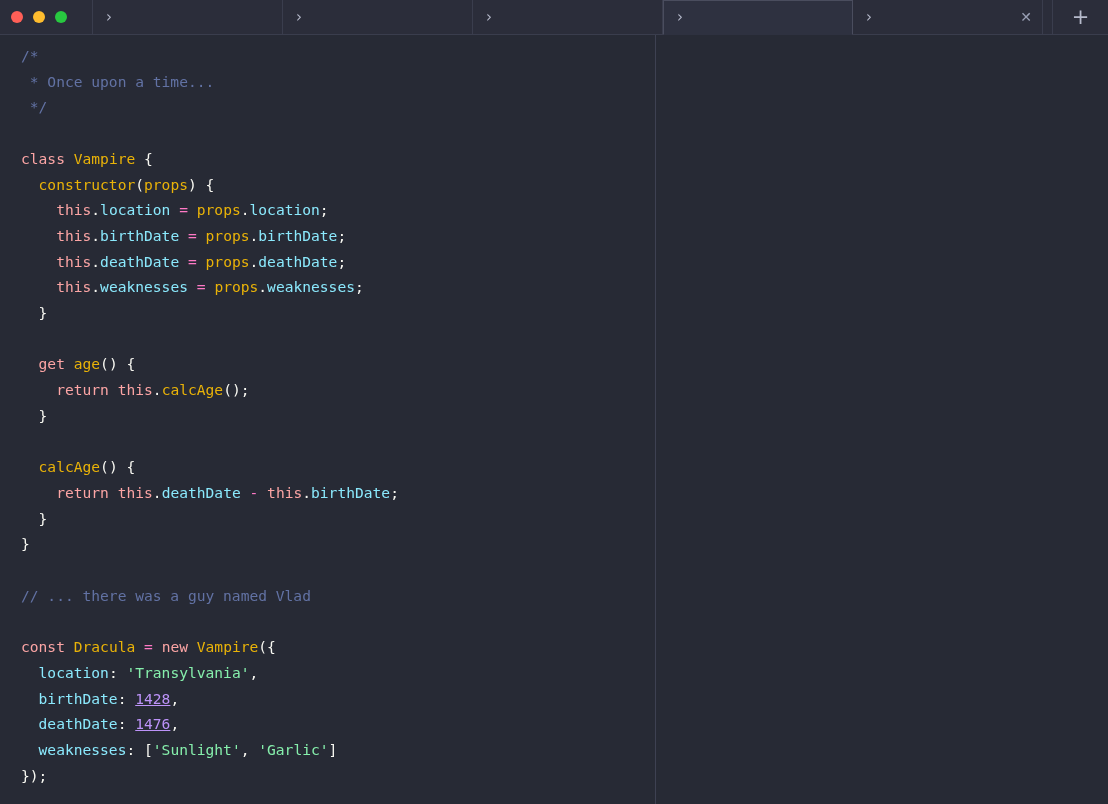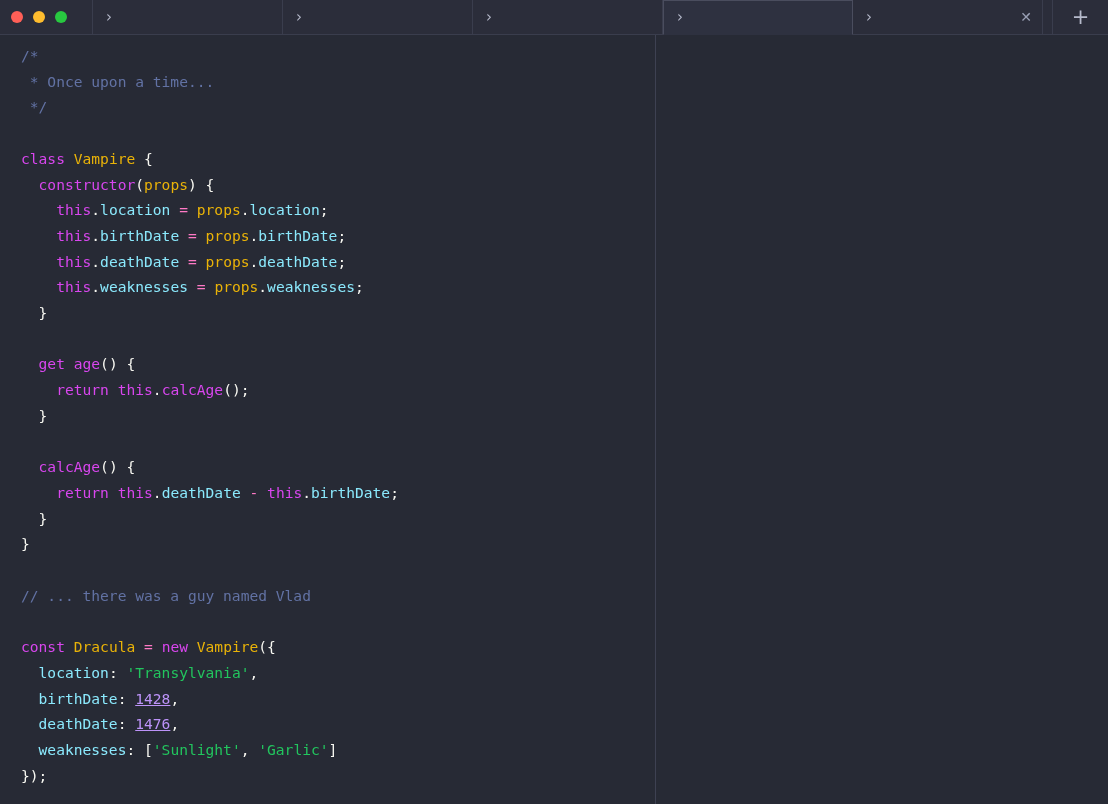--- a/index.html
+++ b/index.html
@@ -127,25 +127,25 @@
     font-size: 14.6px;
     line-height: 25.7px;
     color: #f8f8f2;
     white-space: pre;
     letter-spacing: 0px;
   }
   .code .ln { display: block; min-height: 25.7px; }
 
   
   .c-com  { color: #6272a4; }          
-  .c-key  { color: #d946ef; }          
+  .c-key  { color: #fca5a5; }          
   .c-cls  { color: #eab308; }          
-  .c-fn   { color: #d946ef; }          
+  .c-fn   { color: #eab308; }          
   .c-prop { color: #8be9fd; }          
-  .c-str  { color: #22c55e; }          
+  .c-str  { color: #86efac; }          
   .c-num  { color: #bd93f9; text-decoration: underline; }          
   .c-pun  { color: #f8f8f2; }          
   .c-op   { color: #ff79c6; }          
 </style>
 </head>
 <body>
 
 <div class="app">
 
   <div class="tabbar">

